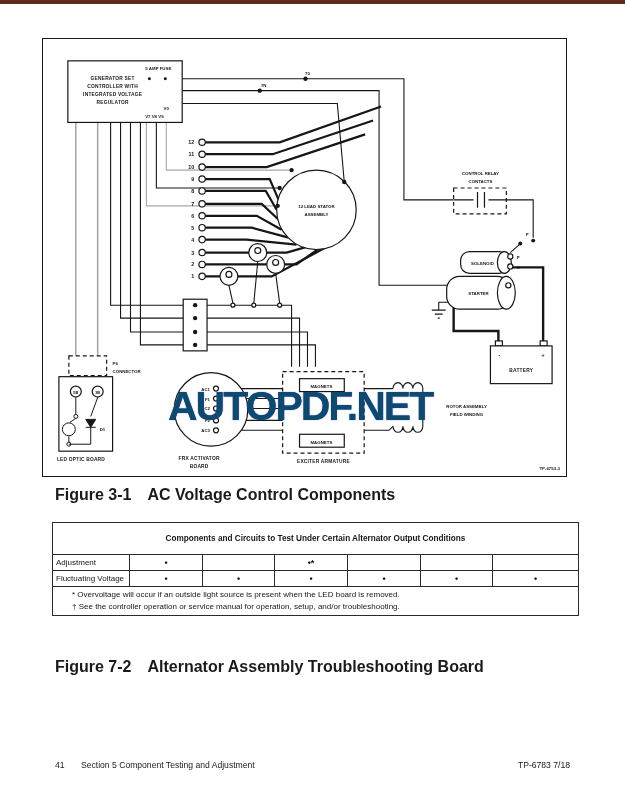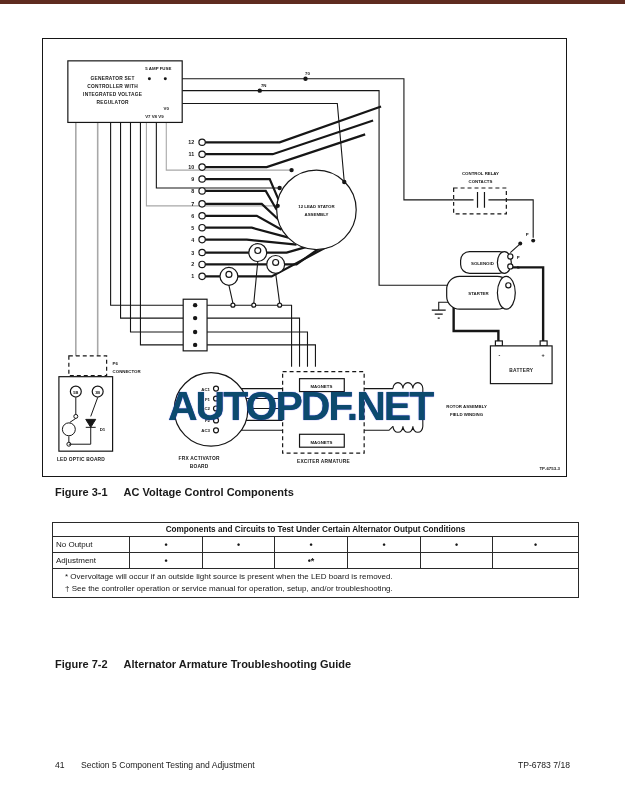--- a/index.html
+++ b/index.html
@@ -15,35 +15,35 @@
   .frame svg{display:block;width:100%;height:100%;}
   svg text{font-family:"Liberation Sans",sans-serif;fill:#161616;}
   .lbl{font-size:4.9px;font-weight:bold;letter-spacing:.2px;}
   .lbl-sm{font-size:4.4px;font-weight:bold;}
   .num{font-size:5.4px;font-weight:bold;}
   .wm{
     position:absolute;left:168px;top:383px;width:290px;
     font-size:41px;font-weight:bold;letter-spacing:-2px;color:#0c4a6e;
     text-shadow:0 0 1px #2323d8;white-space:nowrap;z-index:5;
   }
-  .caption{position:absolute;left:55px;font-size:11px;font-weight:bold;color:#1a1a1a;}
+  .caption{position:absolute;left:55px;font-size:16px;font-weight:bold;color:#1a1a1a;}
   .caption .cap-label{margin-right:16px;}
   .cap1{top:486px;}
   .cap2{top:658px;}
   table.guide{
     position:absolute;left:52px;top:522px;width:526px;
     border-collapse:collapse;table-layout:fixed;font-size:8px;color:#161616;
   }
   table.guide th,table.guide td{border:1px solid #2a2a2a;padding:1px 3px;}
-  table.guide .title-cell{font-weight:bold;text-align:center;font-size:8.2px;padding:2px;}
+  table.guide .title-cell{font-weight:bold;text-align:center;font-size:8.2px;padding:11px;}
   table.guide th{font-weight:bold;vertical-align:middle;text-align:center;line-height:1.25;}
   table.guide th.first{vertical-align:top;text-align:left;}
   table.guide td.rowlab{text-align:left;height:13px;}
   table.guide td.mark{text-align:center;font-weight:bold;font-size:9px;}
-  table.guide td.fn-cell{padding:2px 4px 3px 12px;}
+  table.guide td.fn-cell{padding:2px 4px 3px 19px;}
   .fn{font-size:8px;line-height:1.45;}
   .footer{position:absolute;left:0;top:760px;width:625px;font-size:8.6px;color:#1a1a1a;}
   .footer .left{position:absolute;left:55px;}
   .footer .left .sect{margin-left:14px;}
   .footer .right{position:absolute;right:55px;}
   .colw1{width:77px;} .colw2{width:73px;} .colw3{width:72px;} .colw4{width:73px;}
   .colw5{width:73px;} .colw6{width:72px;} .colw7{width:86px;}
 </style>
 </head>
 <body>
@@ -277,48 +277,48 @@
       <col class="colw4">
     <col class="colw5">
       <col class="colw6">
       <col class="colw7">
   </colgroup>
   <tbody>
       <tr>
     <td colspan="7" class="title-cell">Components and Circuits to Test Under Certain Alternator Output Conditions</td>
   </tr>
   <tr>
-    <td class="rowlab">No Output</td>
-    <td class="mark">•</td>
-    <td class="mark">•</td>
-    <td class="mark">•</td>
-    <td class="mark">•</td>
-    <td class="mark">•</td>
-    <td class="mark">•</td>
-  </tr>
-  <tr>
     <td class="rowlab">Adjustment</td>
     <td class="mark">•</td>
     <td class="mark"></td>
     <td class="mark">•*</td>
     <td class="mark"></td>
     <td class="mark"></td>
     <td class="mark"></td>
+  </tr>
+  <tr>
+    <td class="rowlab">Fluctuating Voltage</td>
+    <td class="mark">•</td>
+    <td class="mark">•</td>
+    <td class="mark">•</td>
+    <td class="mark">•</td>
+    <td class="mark">•</td>
+    <td class="mark">•</td>
   </tr>
   <tr>
     <td colspan="7" class="fn-cell">
       <div class="fn">* Overvoltage will occur if an outside light source is present when the LED board is removed.</div>
       <div class="fn">† See the controller operation or service manual for operation, setup, and/or troubleshooting.</div>
     </td>
   </tr>
 </tbody>
   </table>
 
 <div class="caption cap2">
-  <span class="cap-label">Figure 7-2</span><span>Alternator Armature Troubleshooting Guide</span>
+  <span class="cap-label">Figure 7-2</span><span>Alternator Assembly Troubleshooting Board</span>
 </div>
 
 <div class="footer">
   <div class="left">
     <span>41</span>
     <span class="sect">Section 5  Component Testing and Adjustment</span>
   </div>
   <div class="right">TP-6783  7/18</div>
 </div>
 

